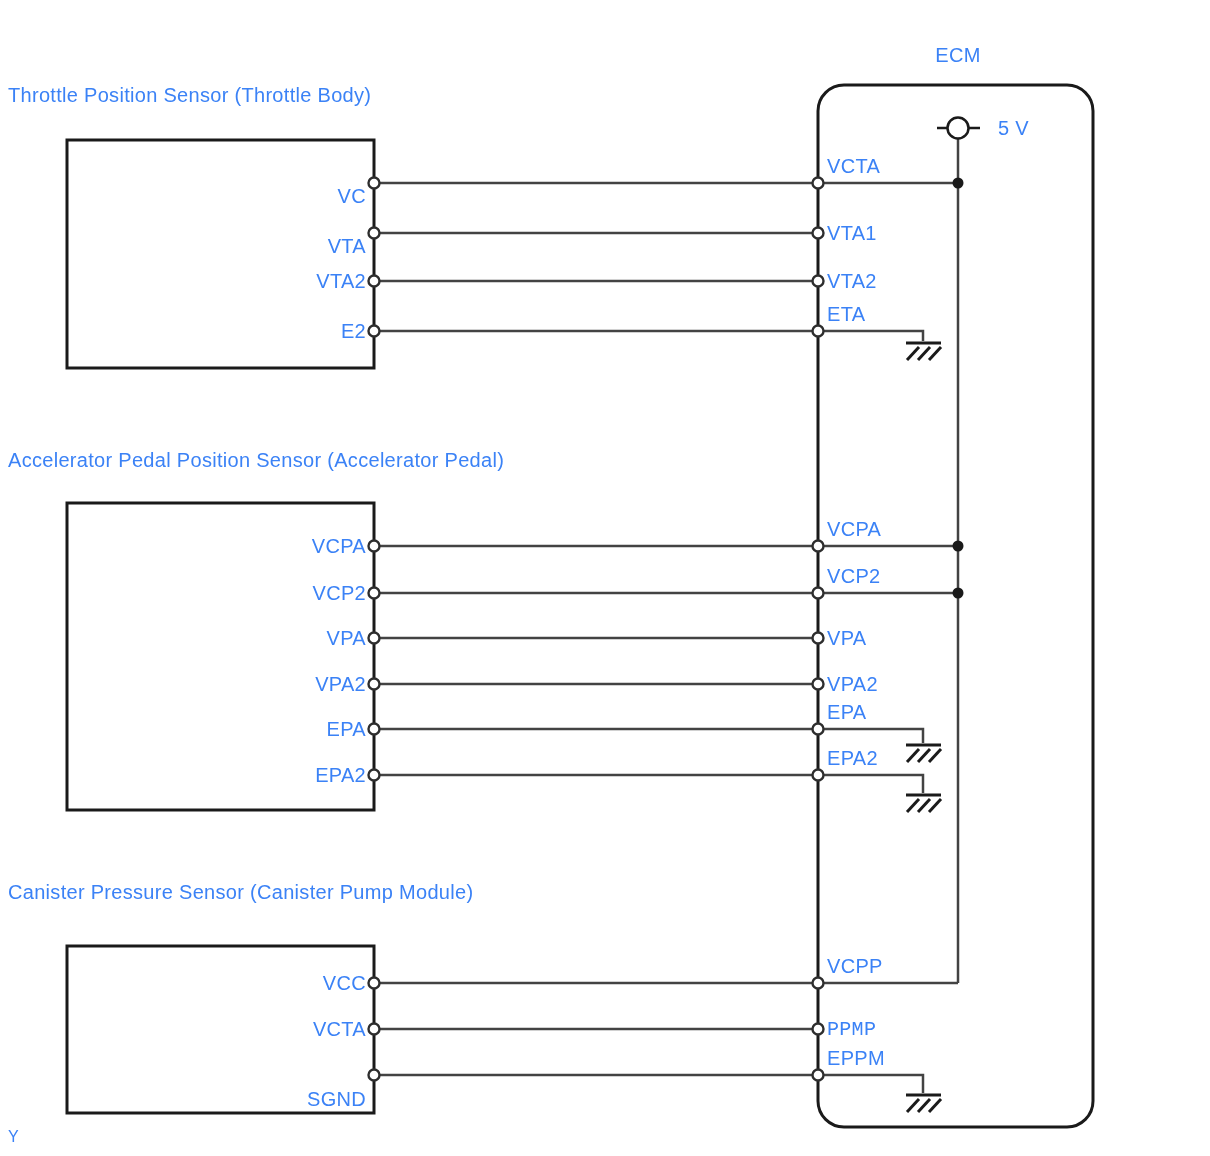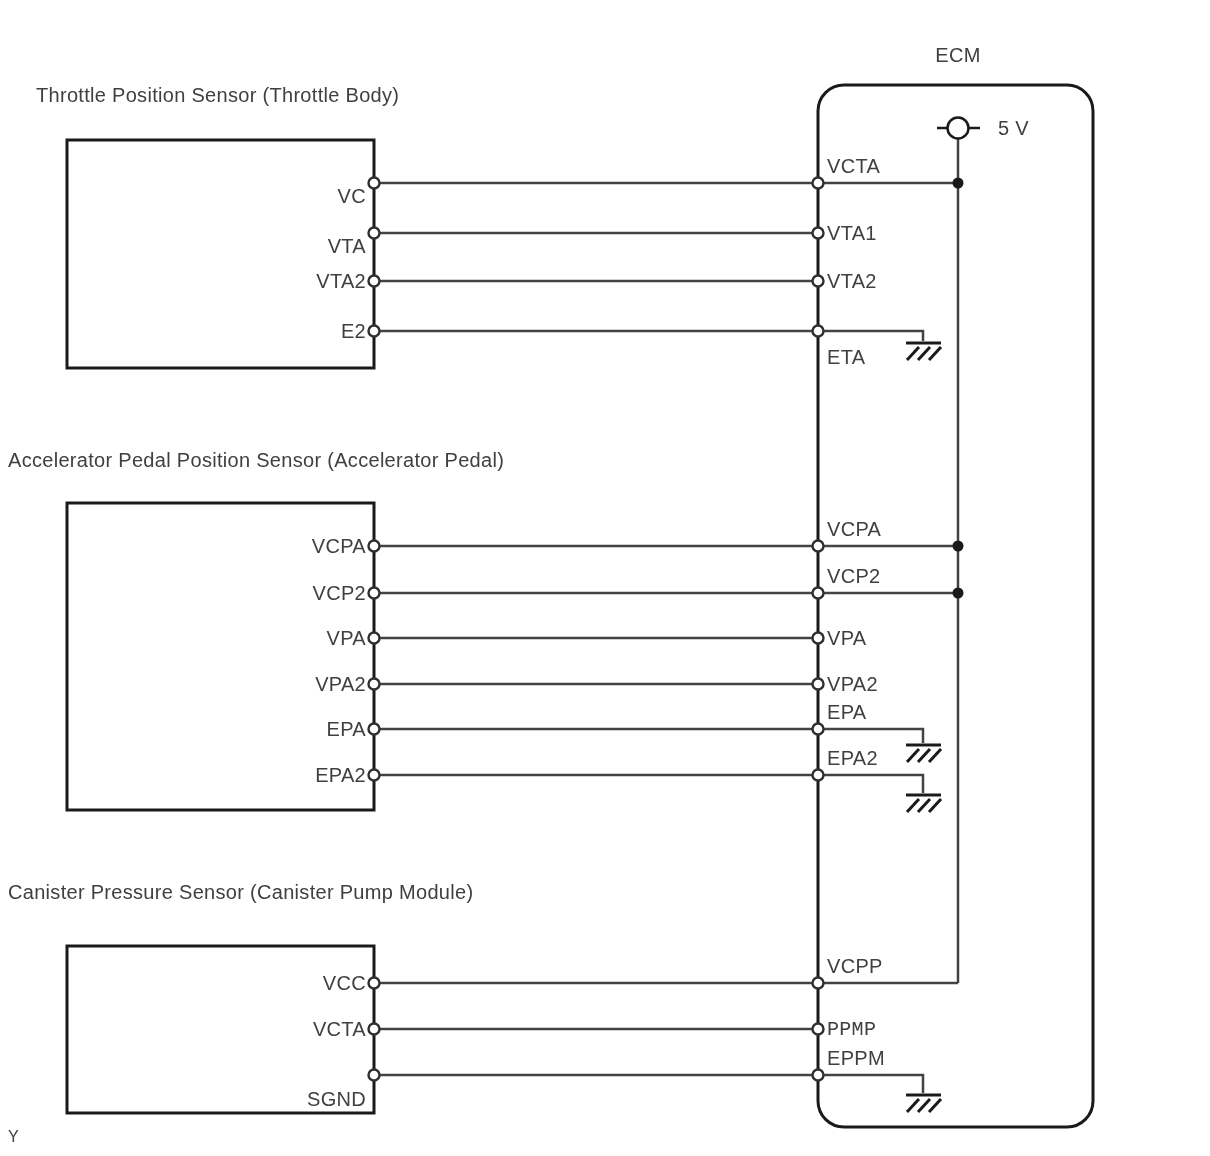--- a/index.html
+++ b/index.html
@@ -7,21 +7,21 @@
     position:relative;
     width:1210px;height:1156px;
     background:#ffffff;
     font-family:"Liberation Sans","DejaVu Sans",sans-serif;
     overflow:hidden;
   }
   .canvas svg{position:absolute;left:0;top:0;}
   .t{
     position:absolute;
     font-size:20px;
-    color:#404040;
+    color:#3b82f6;
     white-space:nowrap;
     letter-spacing:0.3px;
     text-align:center;
   }
   .cy{transform:translateY(-50%);}          
   .ra{transform:translate(-100%,-50%);}     
   .ab{transform:translateY(-100%);}         
   .cx{transform:translateX(-50%);}          
   .small{font-size:16px;}
 </style>
@@ -118,21 +118,21 @@
       <circle cx="818" cy="1075" r="5.5"></circle>
     </g>
 
     <g fill="#ffffff" stroke="#1a1a1a" stroke-width="2.5">
       <path d="M937,128 H980" fill="none"></path>
       <circle cx="958" cy="128" r="10.5"></circle>
     </g>
   </svg>
 
   <span class="t cx" style="left:958px;top:44px;">ECM</span>
-  <span class="t" style="left:8px;top:84px;margin-left:28px;">Throttle Position Sensor (Throttle Body)</span>
+  <span class="t" style="left:8px;top:84px;">Throttle Position Sensor (Throttle Body)</span>
   <span class="t" style="left:8px;top:881px;">Canister Pressure Sensor (Canister Pump Module)</span>
   <span class="t" style="left:8px;top:449px;">Accelerator Pedal Position Sensor (Accelerator Pedal)</span>
   <span class="t cy" style="left:998px;top:128px;">5 V</span>
   <span class="t small" style="left:8px;top:1128px;">Y</span>
 
   <span class="t ra" style="left:366px;top:196px;">VC</span>
   <span class="t ra" style="left:366px;top:233px;margin-top:13px;">VTA</span>
   <span class="t ra" style="left:366px;top:281px;">VTA2</span>
   <span class="t ra" style="left:366px;top:331px;">E2</span>
   <span class="t ra" style="left:366px;top:546px;">VCPA</span>
@@ -141,21 +141,21 @@
   <span class="t ra" style="left:366px;top:684px;">VPA2</span>
   <span class="t ra" style="left:366px;top:729px;">EPA</span>
   <span class="t ra" style="left:366px;top:775px;">EPA2</span>
   <span class="t ra" style="left:366px;top:983px;">VCC</span>
   <span class="t ra" style="left:366px;top:1029px;">VCTA</span>
   <span class="t ra" style="left:366px;top:1075px;margin-top:24px;">SGND</span>
 
   <span class="t ab" style="left:827px;top:178px;">VCTA</span>
   <span class="t cy" style="left:827px;top:233px;">VTA1</span>
   <span class="t cy" style="left:827px;top:281px;">VTA2</span>
-  <span class="t ab" style="left:827px;top:326px;margin-top:43px;">ETA</span>
+  <span class="t ab" style="left:827px;top:326px;">ETA</span>
   <span class="t ab" style="left:827px;top:541px;">VCPA</span>
   <span class="t ab" style="left:827px;top:588px;">VCP2</span>
   <span class="t cy" style="left:827px;top:638px;">VPA</span>
   <span class="t cy" style="left:827px;top:684px;">VPA2</span>
   <span class="t ab" style="left:827px;top:724px;">EPA</span>
   <span class="t ab" style="left:827px;top:770px;">EPA2</span>
   <span class="t ab" style="left:827px;top:978px;">VCPP</span>
   <span class="t cy" style="left:827px;top:1029px;font-family:Liberation Mono, monospace;">PPMP</span>
   <span class="t ab" style="left:827px;top:1070px;">EPPM</span>
 

